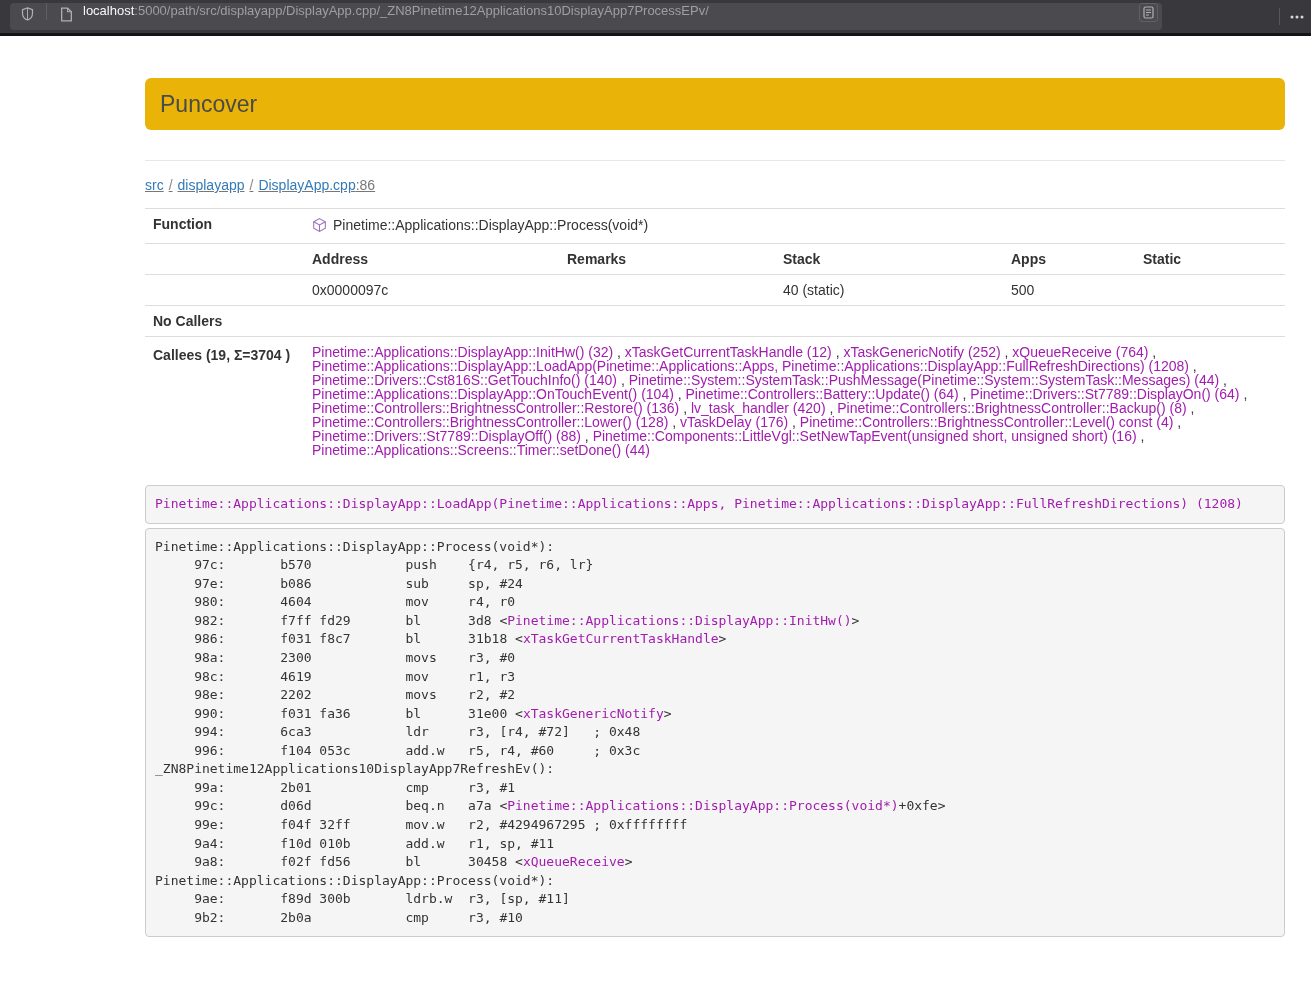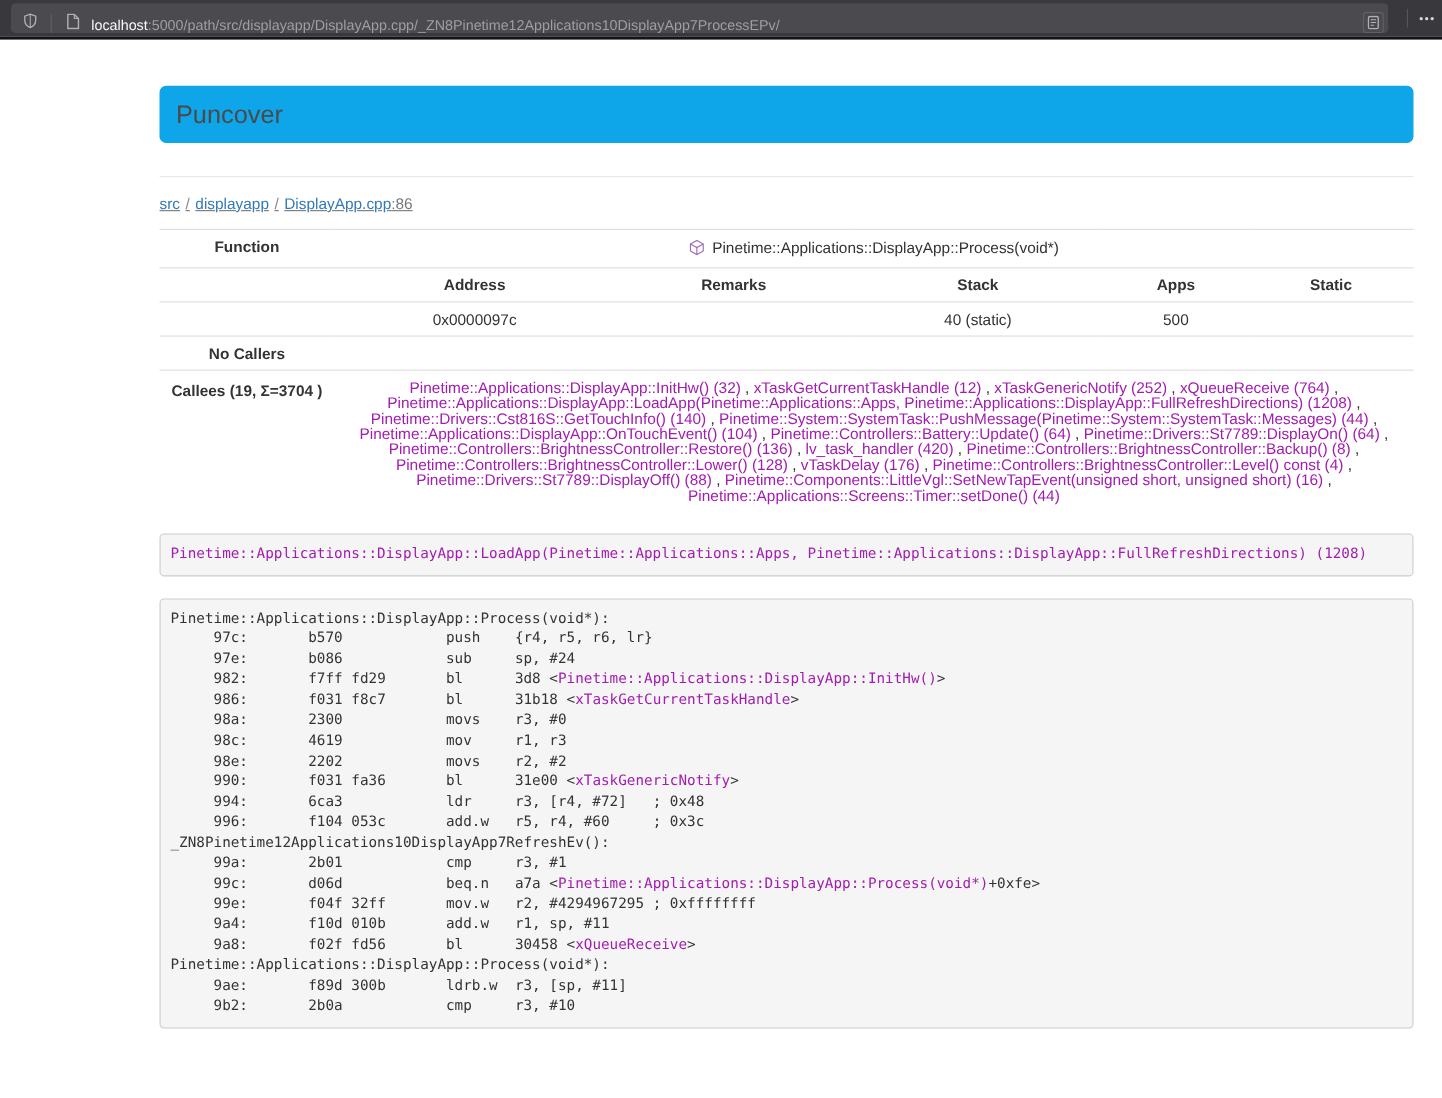--- a/index.html
+++ b/index.html
@@ -6,66 +6,66 @@
   html,body { margin:0; padding:0; }
   body {
     width:1311px; height:998px; overflow:hidden; background:#fff;
     font-family:"Liberation Sans", sans-serif; color:#333;
   }
 
   
   .toolbar { position:relative; height:33px; background:#38383d; }
   .toolbar-shadow { height:3px; background:#141417; }
   .urlbar {
-    position:absolute; left:10px; top:3px; height:27px; width:1252px;
-    background:#4a4a4f; border-radius:4px; display:flex; align-items:flex-end;
+    position:absolute; left:10px; top:3px; height:27px; width:1152px;
+    background:#4a4a4f; border-radius:4px; display:flex; align-items:flex-start;
   }
   .urlbar .vdiv { width:1px; height:17px; background:#5f5f64; margin:0 8px; }
   .urlbar-icon { display:flex; align-items:center; justify-content:center; width:22px; height:22px; }
   .url-text { font-size:13px; margin-left:6px; white-space:nowrap; overflow:hidden; flex:1; }
   .url-host { color:#f9f9fa; }
   .url-path { color:#9e9ea3; }
   .reader-btn { margin-left:auto; margin-right:4px; border:1px solid #606065; border-radius:3px; padding:2px 3px; display:flex; }
   .toolbar-right { position:absolute; right:6px; top:3px; height:27px; display:flex; align-items:center; }
   .toolbar-right .vdiv { width:1px; height:17px; background:#55555a; margin:0 9px; }
 
   
   .container { width:1140px; margin-left:145px; padding-top:42px; }
 
   .jumbotron {
-    height:52px; background:#0ea5e9; border-radius:6px;
+    height:52px; background:#eab308; border-radius:6px;
     display:flex; align-items:center; padding-left:15px; margin-bottom:30px;
   }
   .jumbotron h1 { margin:0; font-size:23px; font-weight:400; color:#4a4a4a; }
 
   hr.sep { border:0; border-top:1px solid #e7e7e7; margin:0; }
 
   .breadcrumb { margin:14px 0 13px 0; font-size:14px; line-height:20px; color:#777;text-decoration:underline; }
   .breadcrumb a { color:#337ab7; text-decoration:none; cursor:pointer; }
   .crumb-sep { color:#8a8a8a; margin:0 5px; }
 
   table.fn { width:100%; border-collapse:collapse; font-size:14px; color:#333; table-layout:fixed; }
   table.fn th, table.fn td {
     padding:8px; border-top:1px solid #ddd; vertical-align:top;
-    text-align:center; line-height:14px; font-weight:normal;
+    text-align:left; line-height:14px; font-weight:normal;
   }
   table.fn th { font-weight:bold; }
   th.nowrap { white-space:nowrap; }
   .callees-cell { line-height:20px; }
   .callees-cell .sep { color:#333; }
   a.lnk { color:#a21caf; text-decoration:none; cursor:pointer; }
   .fn-icon { display:inline-block; vertical-align:-3px; margin-right:6px; }
 
   .codebox {
     background:#f5f5f5; border:1px solid #ccc; border-radius:4px;
     padding:9px 9px; font-family:"DejaVu Sans Mono", monospace;
     font-size:13px; line-height:18.57px; color:#333; overflow:hidden;
   }
   .highlight-box { margin-top:20px; white-space:pre; }
-  .assembly { margin-top:20px; }
+  .assembly { margin-top:4px; }
   .asm-line { white-space:pre; tab-size:8; -moz-tab-size:8; }
 </style>
 </head>
 <body>
 
 <div class="toolbar">
   <div class="urlbar">
     <span class="urlbar-icon" style="margin-left:6px;">
       <svg width="15" height="16" viewBox="0 0 16 16" fill="none" stroke="#b1b1b3" stroke-width="1.3">
         <path d="M8 1.5l5.3 1.9v4c0 3.4-2.3 5.9-5.3 7-3-1.1-5.3-3.6-5.3-7v-4z"></path>
@@ -161,20 +161,21 @@
   </tbody>
     </table>
 
   <div class="codebox highlight-box"><a class="lnk">Pinetime::Applications::DisplayApp::LoadApp(Pinetime::Applications::Apps, Pinetime::Applications::DisplayApp::FullRefreshDirections) (1208)</a></div>
 
   <div class="codebox assembly">
     <div>
         <div class="asm-line">Pinetime::Applications::DisplayApp::Process(void*):</div>
         <div class="asm-line">     97c:	b570      	push	{r4, r5, r6, lr}</div>
         <div class="asm-line">     97e:	b086      	sub	sp, #24</div>
+        <div class="asm-line">     980:	4604      	mov	r4, r0</div>
         <div class="asm-line">     982:	f7ff fd29 	bl	3d8 &lt;<a class="lnk">Pinetime::Applications::DisplayApp::InitHw()</a>&gt;</div>
         <div class="asm-line">     986:	f031 f8c7 	bl	31b18 &lt;<a class="lnk">xTaskGetCurrentTaskHandle</a>&gt;</div>
         <div class="asm-line">     98a:	2300      	movs	r3, #0</div>
         <div class="asm-line">     98c:	4619      	mov	r1, r3</div>
         <div class="asm-line">     98e:	2202      	movs	r2, #2</div>
         <div class="asm-line">     990:	f031 fa36 	bl	31e00 &lt;<a class="lnk">xTaskGenericNotify</a>&gt;</div>
         <div class="asm-line">     994:	6ca3      	ldr	r3, [r4, #72]	; 0x48</div>
         <div class="asm-line">     996:	f104 053c 	add.w	r5, r4, #60	; 0x3c</div>
         <div class="asm-line">_ZN8Pinetime12Applications10DisplayApp7RefreshEv():</div>
         <div class="asm-line">     99a:	2b01      	cmp	r3, #1</div>

